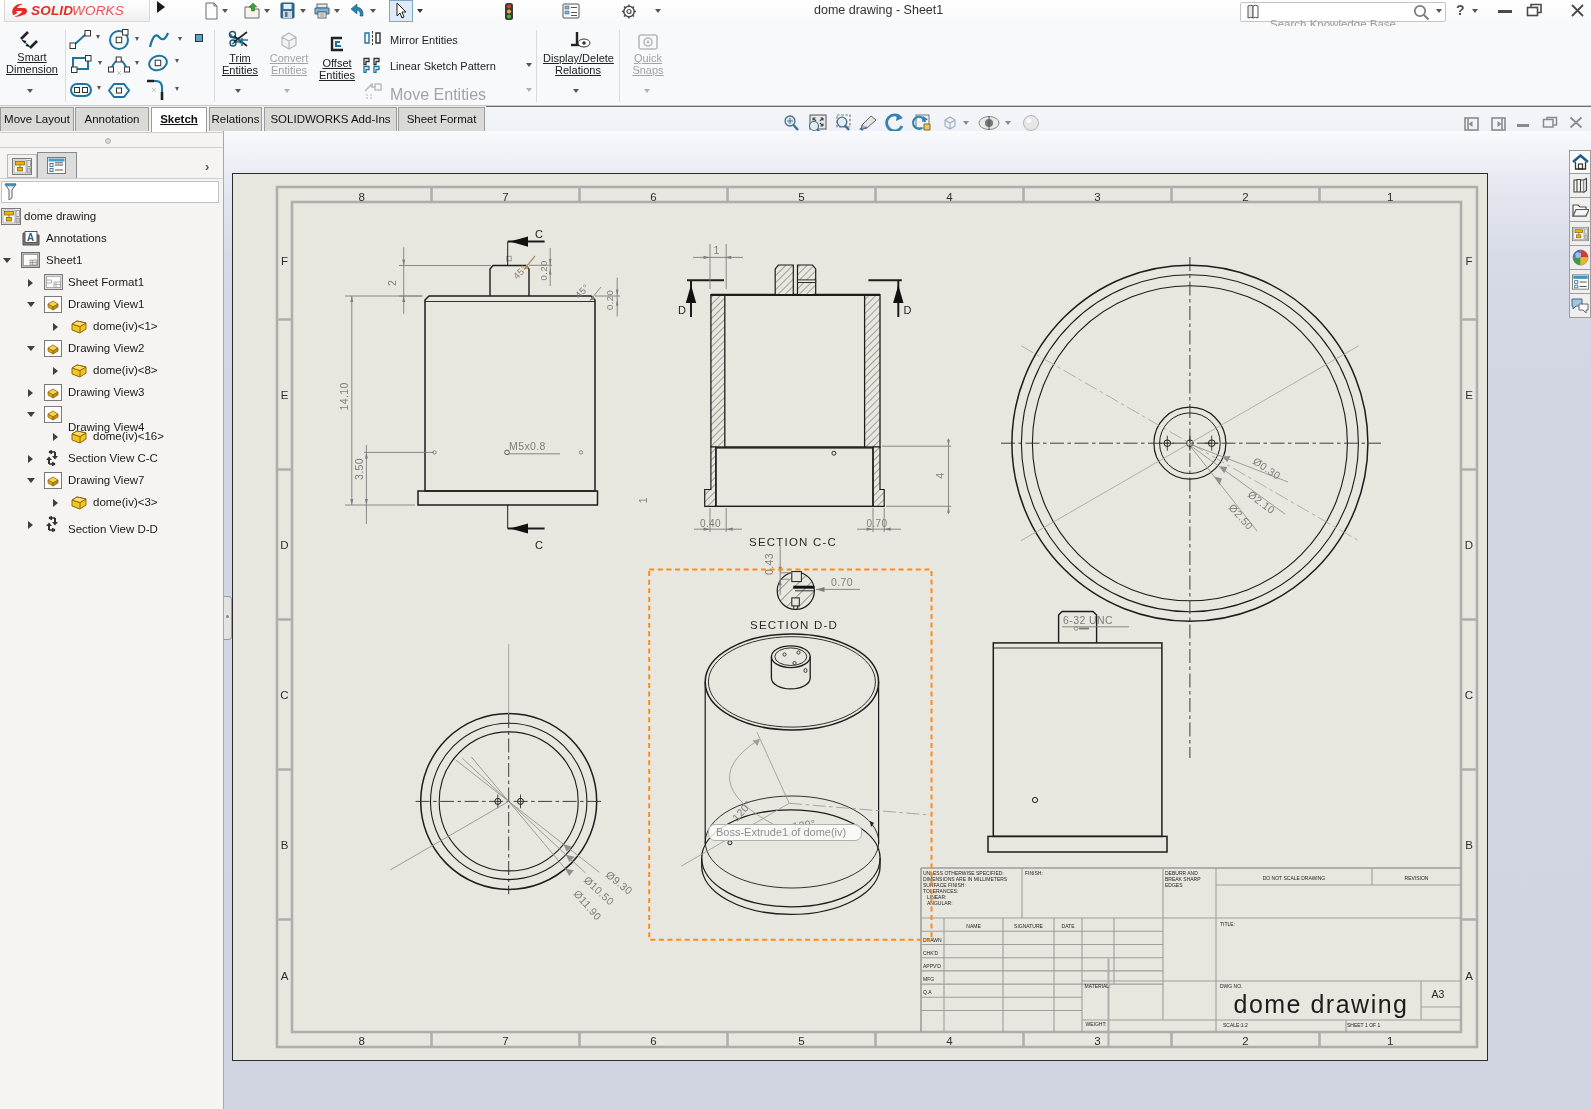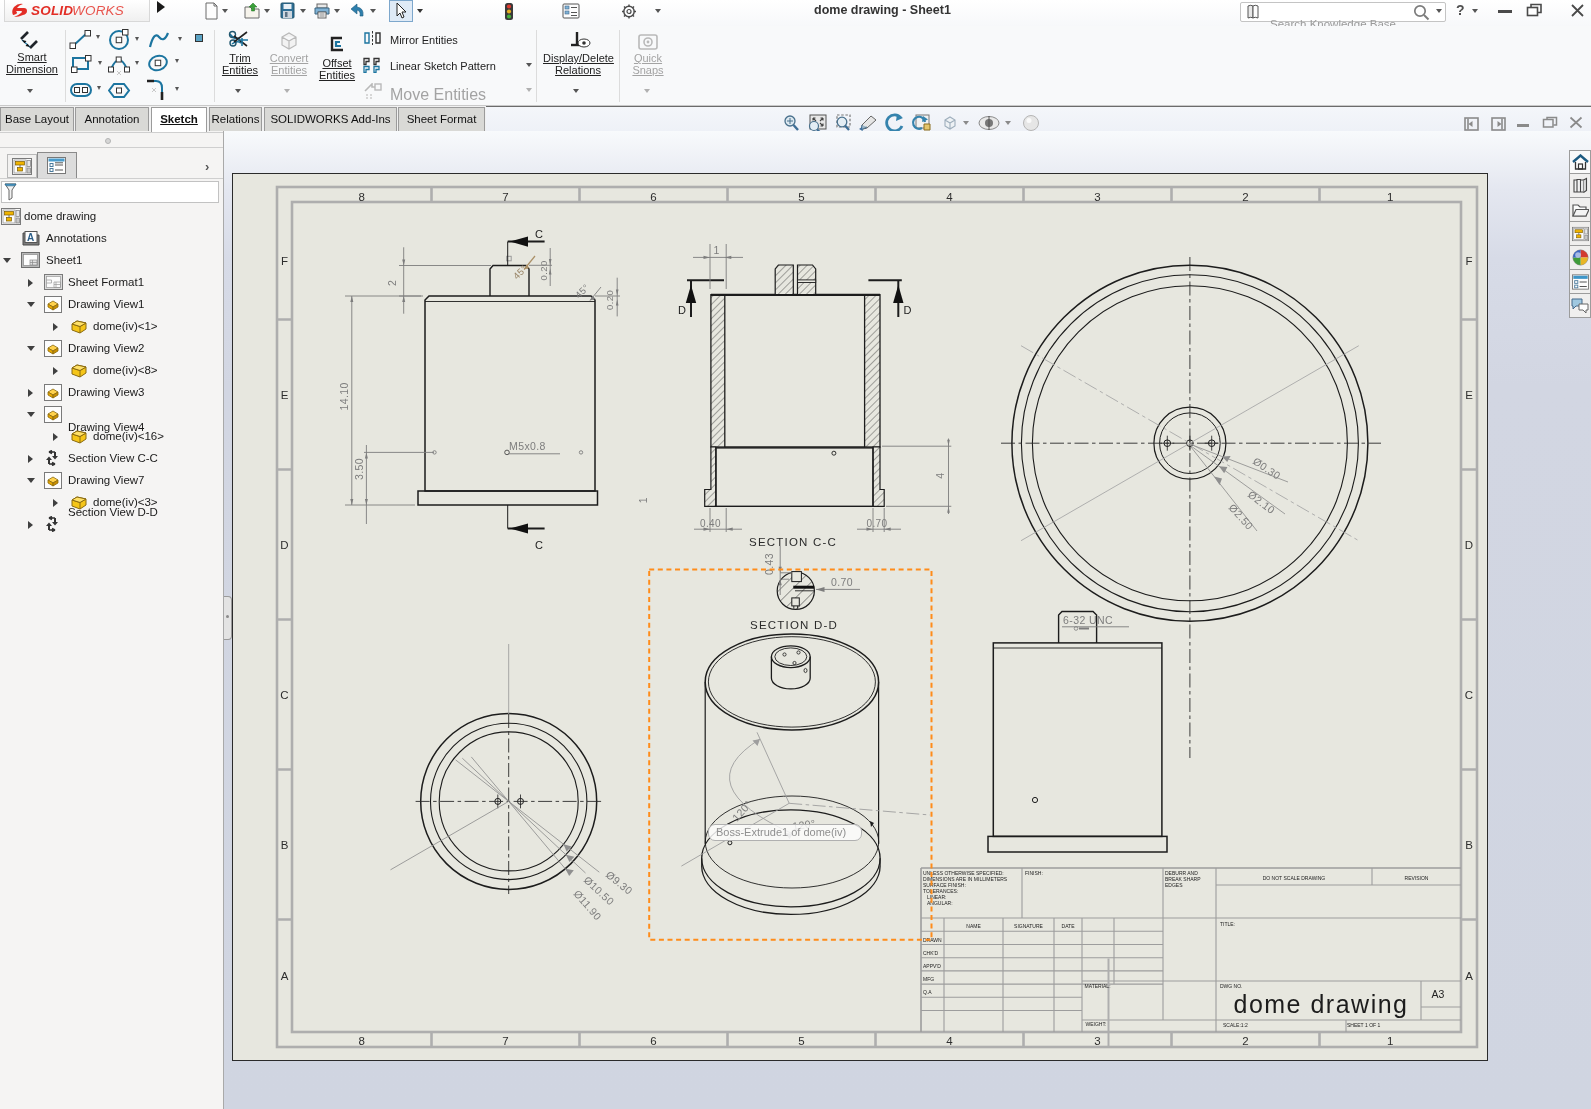--- a/index.html
+++ b/index.html
@@ -92,21 +92,21 @@
       <path d="M9,4.5 h6 M9,9.5 h6 M9,12.5 h6" stroke="#555"></path>
     </svg>
   <svg class="tbicon" style="left:620px;top:3" width="18" height="17" viewBox="0 0 18 17">
       <g fill="none" stroke="#4a4a4a" stroke-width="1.4">
         <circle cx="9" cy="8.5" r="5.2"></circle>
         <circle cx="9" cy="8.5" r="2" stroke-width="1.2"></circle>
         <path d="M9,1.5 v2.2 M9,13.3 v2.2 M2,8.5 h2.2 M13.8,8.5 h2.2 M4,3.5 l1.6,1.6 M12.4,11.9 l1.6,1.6 M14,3.5 l-1.6,1.6 M5.6,11.9 l-1.6,1.6"></path>
       </g>
     </svg>
   <div class="caret" style="left:655px;top:9px"></div>
-  <div style="position:absolute;left:814px;top:3px;font-size:12.5px;font-weight:bold;color:#333">dome drawing - Sheet1</div>
+  <div style="position:absolute;left:814px;top:3px;font-size:12.5px;font-weight:normal;color:#333">dome drawing - Sheet1</div>
   <div style="position:absolute;left:1240px;top:2px;width:206px;height:20px;background:#fff;border:1px solid #c4c4c4;border-radius:2px"></div>
   <svg class="tbicon" style="left:1246px;top:4" width="14" height="16" viewBox="0 0 14 16">
       <path d="M2,2 Q5,0.5 7,2 L7,14 Q5,12.5 2,14 Z" fill="#e8e8e8" stroke="#555"></path>
       <path d="M12,2 Q9,0.5 7,2 L7,14 Q9,12.5 12,14 Z" fill="#fdfdfd" stroke="#555"></path>
     </svg>
   <div style="position:absolute;left:1270px;top:18px;font-size:11.5px;color:#9a9a9a">Search Knowledge Base</div>
   <svg class="tbicon" style="left:1412px;top:3" width="19" height="19" viewBox="0 0 19 19">
       <circle cx="8" cy="8" r="5.2" fill="none" stroke="#7c7c7c" stroke-width="1.7"></circle>
       <path d="M12,12 L16.5,16.5" stroke="#7c7c7c" stroke-width="2"></path>
     </svg>
@@ -248,21 +248,21 @@
 
   <svg class="tbicon" style="left:638px;top:5" width="24" height="22" viewBox="0 0 24 22">
       <rect x="1" y="4" width="18" height="14" rx="2" fill="none" stroke="#b9b9b9" stroke-width="1.6"></rect>
       <circle cx="10" cy="11" r="4" fill="none" stroke="#b9b9b9" stroke-width="1.6"></circle>
       <circle cx="10" cy="11" r="1.4" fill="#b9b9b9"></circle>
     </svg>
   <div class="rlabel dis" style="left:618px;top:27px;width:60px">Quick<br>Snaps</div>
   <div class="caret dis" style="left:644px;top:63px"></div>
 </div>
 <div id="tabstrip">
-  <div class="tab" style="left:0;width:74px">Base Layout</div>
+  <div class="tab" style="left:0;width:74px">Move Layout</div>
   <div class="tab" style="left:75px;width:74px">Annotation</div>
   <div class="tab active" style="left:151px;width:56px">Sketch</div>
   <div class="tab" style="left:209px;width:53px">Relations</div>
   <div class="tab" style="left:264px;width:133px">SOLIDWORKS Add-Ins</div>
   <div class="tab" style="left:398px;width:87px">Sheet Format</div>
 </div>
 <div id="canvastop">
   <svg class="tbicon" style="left:296px;top:7" width="19" height="19" viewBox="0 0 19 19">
       <circle cx="8" cy="7" r="5" fill="#dce8f0" stroke="#49708c" stroke-width="1.3"></circle>
       <path d="M8,4 v6 M5,7 h6" stroke="#49708c"></path>
@@ -463,21 +463,21 @@
     <div class="tree" style="left:68px;top:343px">Drawing View7</div>
   <div class="exp closed" style="left:53px;top:368px"></div>
     <svg class="ticon" style="left:70px;top:364" width="18" height="16">
       <use href="#i-part"></use>
     </svg>
     <div class="tree" style="left:93px;top:365px">dome(iv)&lt;3&gt;</div>
   <div class="exp closed" style="left:28px;top:390px"></div>
     <svg class="ticon" style="left:44px;top:385" width="16" height="16">
       <use href="#i-sect"></use>
     </svg>
-    <div class="tree" style="left:68px;top:375px">Section View D-D</div>
+    <div class="tree" style="left:68px;top:392px">Section View D-D</div>
 </div>
 <div id="canvas">
   <div id="sheet">
     <svg width="1256" height="888" viewBox="0 0 1256 888">
       <defs>
         <pattern id="h" width="5" height="5" patternUnits="userSpaceOnUse" patternTransform="rotate(45)">
             <rect width="5" height="5" fill="#e7e7df"></rect>
             <line x1="0" y1="0" x2="0" y2="5" stroke="#2e2e2e" stroke-width="0.8"></line>
           </pattern>
         <pattern id="h2" width="8.5" height="8.5" patternUnits="userSpaceOnUse" patternTransform="rotate(45)">

